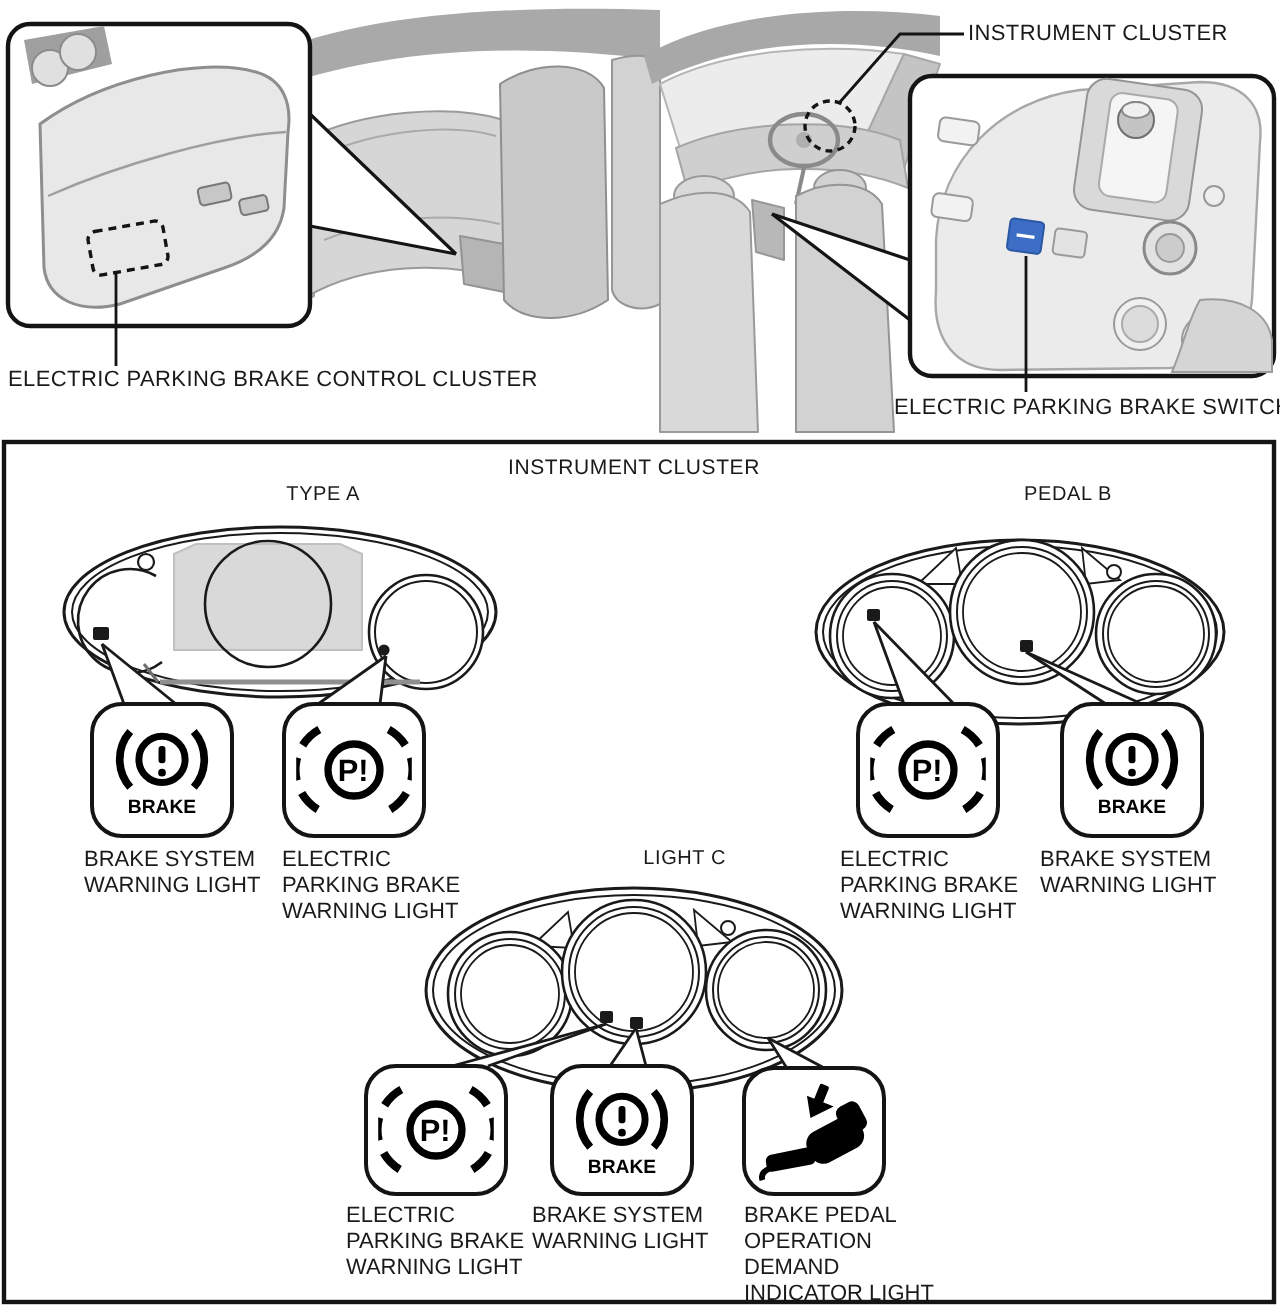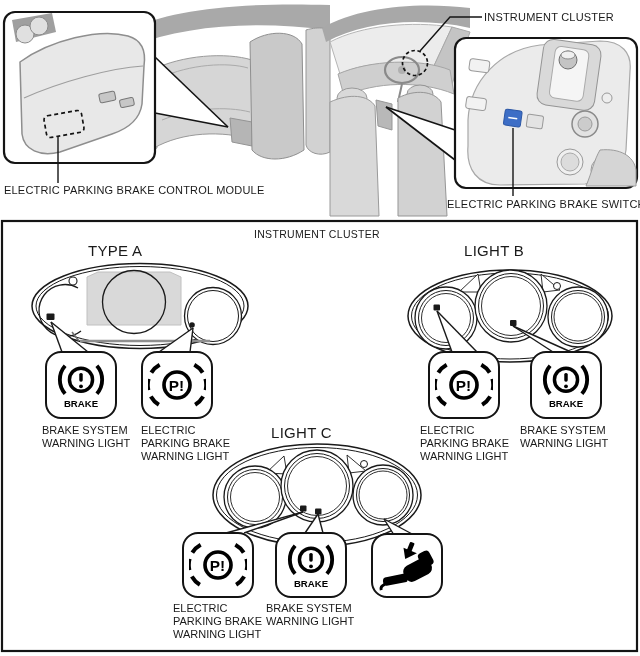--- a/index.html
+++ b/index.html
@@ -2,21 +2,21 @@
 <html><head>
 <meta charset="utf-8">
 <style>
   html,body{margin:0;padding:0;background:#fff}
   .stage{position:relative;width:640px;height:656px;background:#fff;
          font-family:"Liberation Sans",sans-serif;color:#111;overflow:hidden}
   .art{position:absolute;left:0;top:0}
   .lbl{position:absolute;font-size:11px;letter-spacing:.2px;white-space:nowrap;color:#1a1a1a}
   .panel-title{position:absolute;left:217px;top:228px;width:200px;text-align:center;
                font-size:10.5px;letter-spacing:.3px;color:#1a1a1a}
-  .type-title{position:absolute;width:92px;text-align:left;font-size:15px;
+  .type-title{position:absolute;width:92px;text-align:right;font-size:10px;
               letter-spacing:.3px;color:#1a1a1a}
   .tile{position:absolute;width:72px;height:68px;background:#fff;border:2.2px solid #141414;
         border-radius:16px;display:flex;align-items:center;justify-content:center;box-sizing:border-box}
   .tile svg{width:58px;height:52px;display:block}
   .light-label{position:absolute;font-size:11px;line-height:13px;white-space:pre-line;color:#1a1a1a}
 </style>
 </head>
 <body>
 
 <div class="stage">
@@ -217,27 +217,27 @@
     <line x1="303" y1="512" x2="244" y2="533" stroke="#1a1a1a" stroke-width="1.4"></line>
     <polygon points="318,514 305,533 323,533" fill="#ffffff"></polygon>
     <line x1="318" y1="514" x2="305" y2="533" stroke="#1a1a1a" stroke-width="1.4"></line>
     <line x1="318" y1="514" x2="323" y2="533" stroke="#1a1a1a" stroke-width="1.4"></line>
     <polygon points="384,519 394,535 414,535" fill="#ffffff"></polygon>
     <line x1="384" y1="519" x2="394" y2="535" stroke="#1a1a1a" stroke-width="1.4"></line>
     <line x1="384" y1="519" x2="414" y2="535" stroke="#1a1a1a" stroke-width="1.4"></line>
   </g>
 </svg>
 
-<div class="lbl" style="left:4px;top:184px">ELECTRIC PARKING BRAKE CONTROL MODULE</div>
+<div class="lbl" style="left:4px;top:184px">ELECTRIC PARKING BRAKE CONTROL CLUSTER</div>
 <div class="lbl" style="left:484px;top:11px">INSTRUMENT CLUSTER</div>
 <div class="lbl" style="left:447px;top:198px">ELECTRIC PARKING BRAKE SWITCH</div>
 
 <div class="panel-title">INSTRUMENT CLUSTER</div>
 <div class="type-title" style="left:88px;top:242px">TYPE A</div>
-<div class="type-title" style="left:464px;top:242px">LIGHT B</div>
+<div class="type-title" style="left:464px;top:242px">PEDAL B</div>
 <div class="type-title" style="left:271px;top:424px">LIGHT C</div>
 
 <div class="tile" style="left:45px;top:351px">
   <svg viewBox="0 0 60 54">
         <use href="#ic-brake" xlink:href="#ic-brake"></use>
       </svg>
 </div>
 <div class="tile" style="left:141px;top:351px">
   <svg viewBox="0 0 60 54">
         <use href="#ic-epb" xlink:href="#ic-epb"></use>
@@ -278,14 +278,18 @@
 <div class="tile" style="left:371px;top:533px;height:65px">
   <svg viewBox="0 0 60 54">
         <use href="#ic-pedal" xlink:href="#ic-pedal"></use>
       </svg>
 </div>
 <div class="light-label" style="left:173px;top:602px">ELECTRIC
 PARKING BRAKE
 WARNING LIGHT</div>
 <div class="light-label" style="left:266px;top:602px">BRAKE SYSTEM
 WARNING LIGHT</div>
+<div class="light-label" style="left:372px;top:602px">BRAKE PEDAL
+OPERATION
+DEMAND
+INDICATOR LIGHT</div>
 
 </div>
 
 </body></html>

